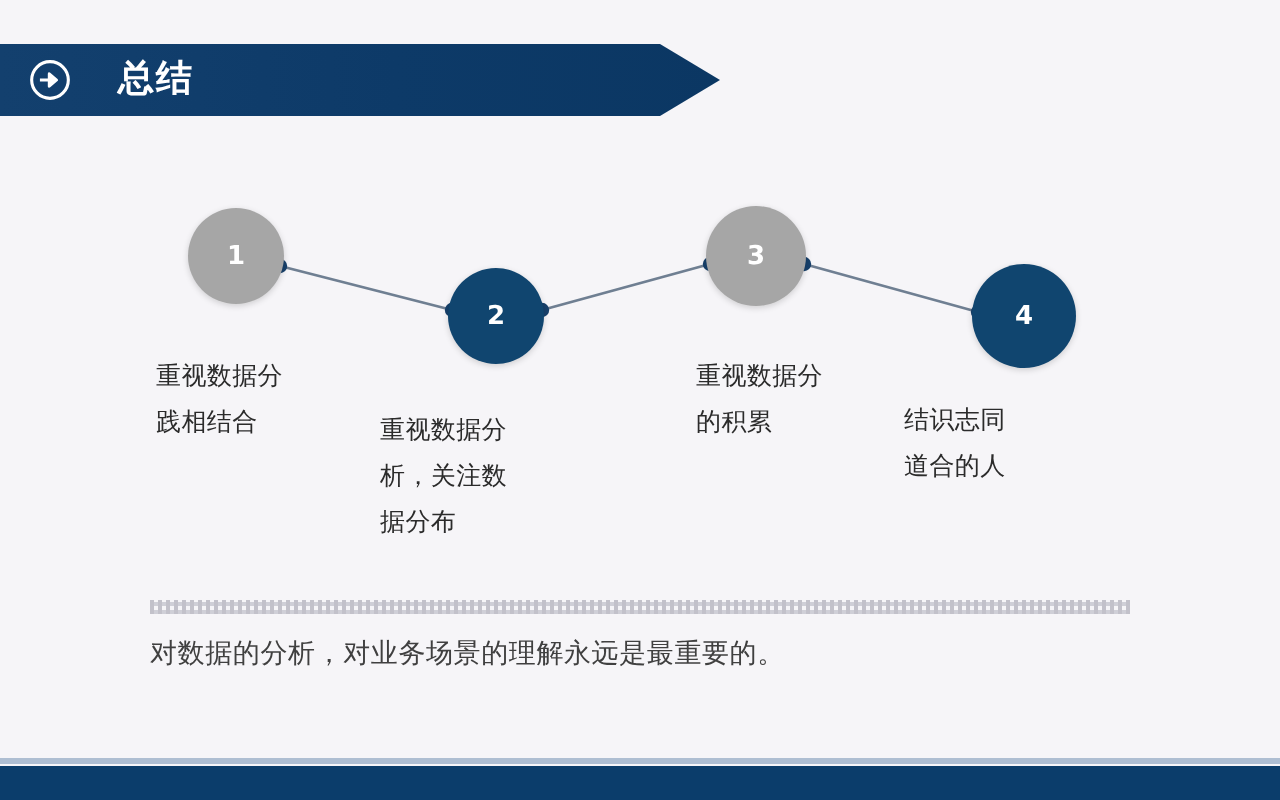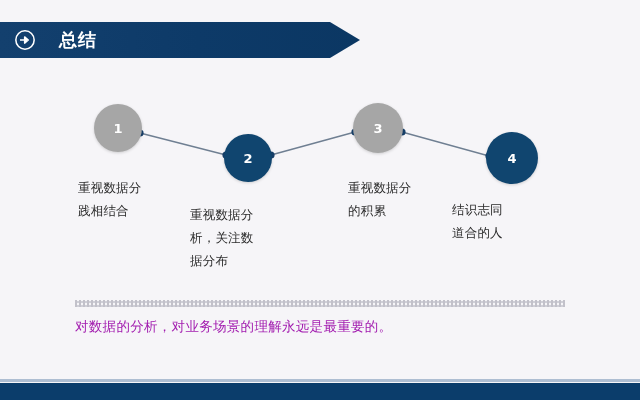--- a/index.html
+++ b/index.html
@@ -91,21 +91,21 @@
     background-image:
       repeating-linear-gradient(90deg, #b9b9c2 0 2px, rgba(0,0,0,0) 2px 4px),
       repeating-linear-gradient(0deg, #c9c9d2 0 2px, rgba(0,0,0,0) 2px 4px);
     opacity: 0.85;
   }
   .footer-note {
     position: absolute;
     left: 75px;
     top: 318px;
     font-size: 13.5px;
-    color: #a21caf;
+    color: #404040;
     letter-spacing: 0.3px;
   }
 
   
   .bottom-accent {
     position: absolute;
     left: 0;
     top: 379px;
     width: 640px;
     height: 3px;

